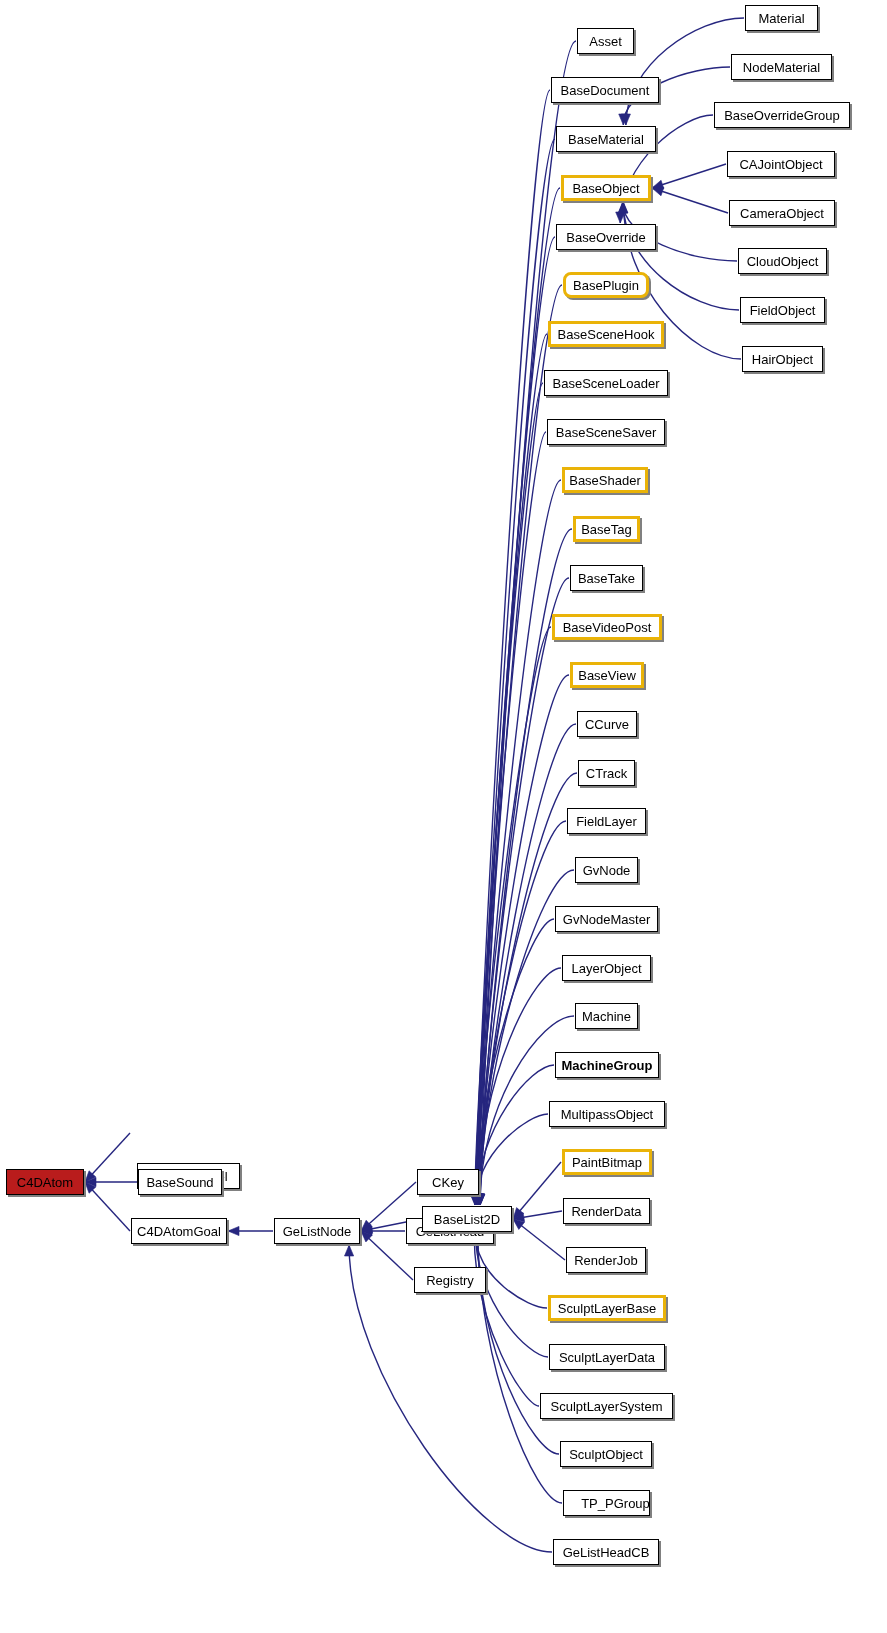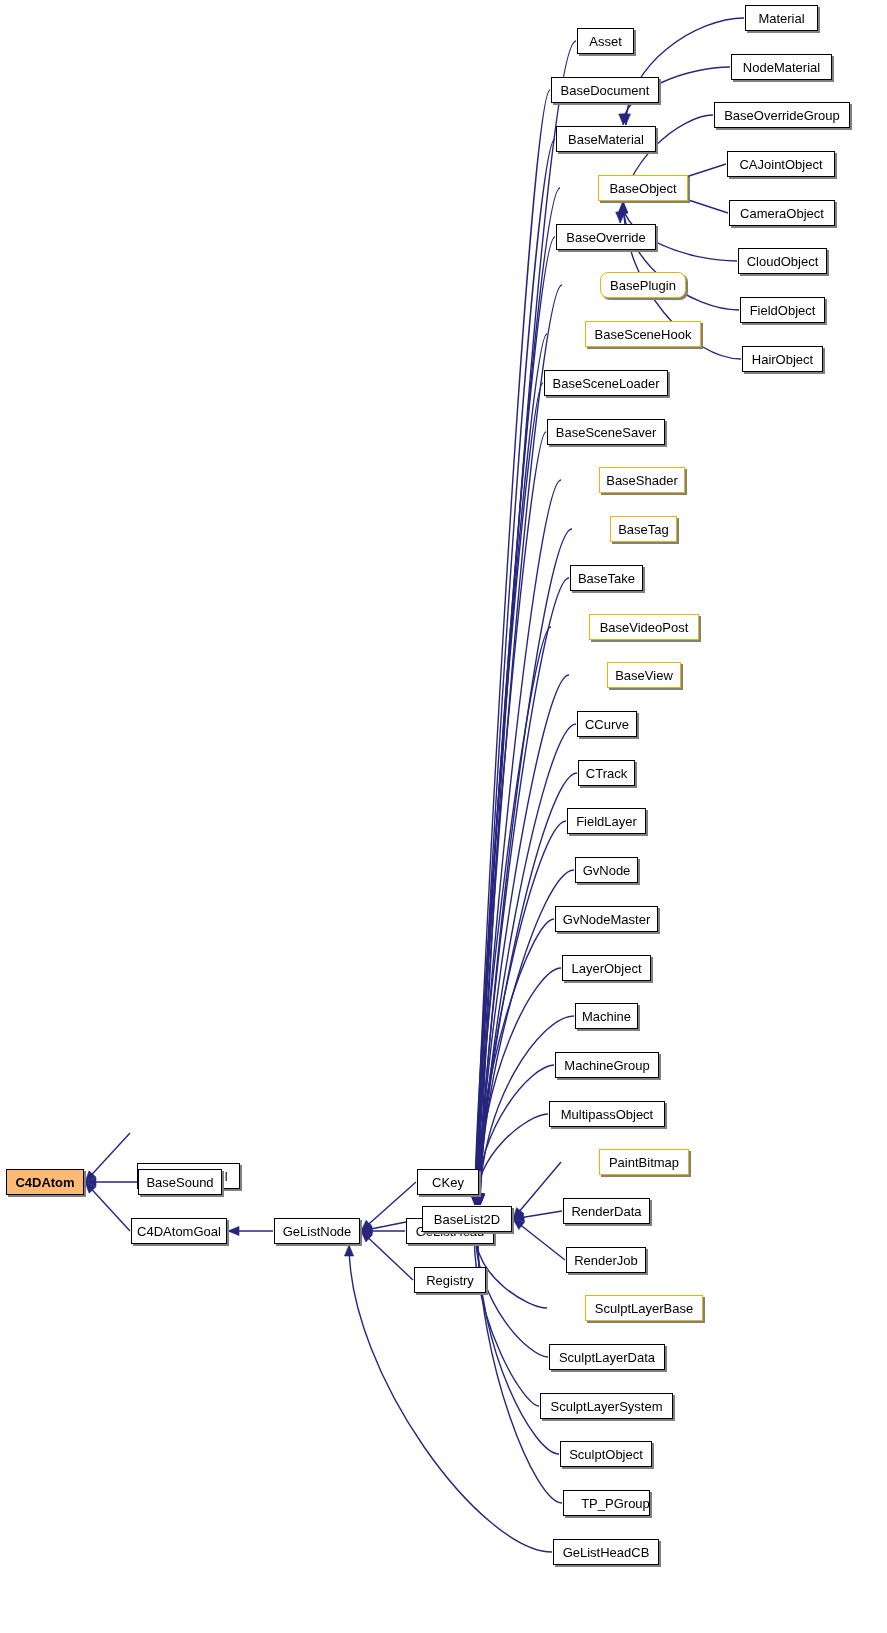--- a/index.html
+++ b/index.html
@@ -34,27 +34,25 @@
     border: 1px solid #000000;
     box-shadow: 2px 2px 0 0 #808080;
     font-size: 13px;
     line-height: 1;
     color: #000000;
     white-space: nowrap;
     letter-spacing: 0px;
     z-index: 5;
   }
   .node.red {
-    border: 1px solid #eab308;
-    margin-left: 37px;
+    border: 3px solid #eab308;
   }
   .node.root {
-    background: #fdba74;
+    background: #b91c1c;
     border: 1px solid #000000;
-    font-weight: bold;
   }
   .node .lbl {
     padding: 0 7px;
     transform: translateY(-0.5px);
   }
 </style>
 </head>
 <body>
 
 <div id="diagram">
@@ -240,21 +238,21 @@
       </div>
       <div class="node" style="left: 555px; top: 906px; width: 103px;">
         <span class="lbl">GvNodeMaster</span>
       </div>
       <div class="node" style="left: 562px; top: 955px; width: 89px;">
         <span class="lbl">LayerObject</span>
       </div>
       <div class="node" style="left: 575px; top: 1003px; width: 63px;">
         <span class="lbl">Machine</span>
       </div>
-      <div class="node" style="left: 555px; top: 1052px; width: 104px;">
+      <div class="node" style="left: 555px; top: 1052px; width: 104px; font-weight: bold;">
         <span class="lbl">MachineGroup</span>
       </div>
       <div class="node" style="left: 549px; top: 1101px; width: 116px;">
         <span class="lbl">MultipassObject</span>
       </div>
       <div class="node red" style="left: 562px; top: 1149px; width: 90px;">
         <span class="lbl">PaintBitmap</span>
       </div>
       <div class="node" style="left: 563px; top: 1198px; width: 87px;">
         <span class="lbl">RenderData</span>

